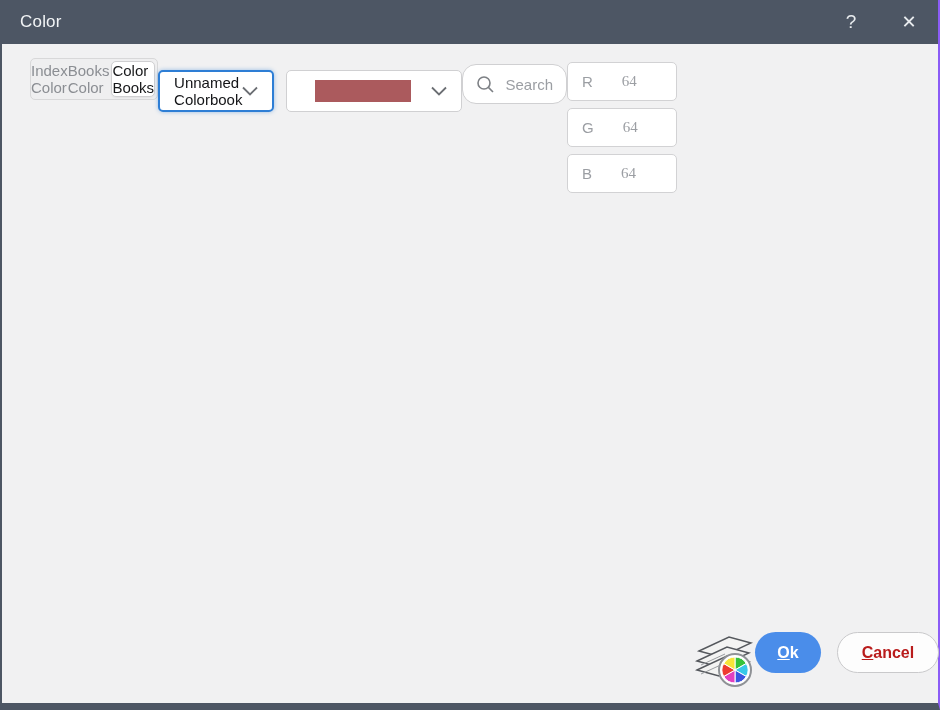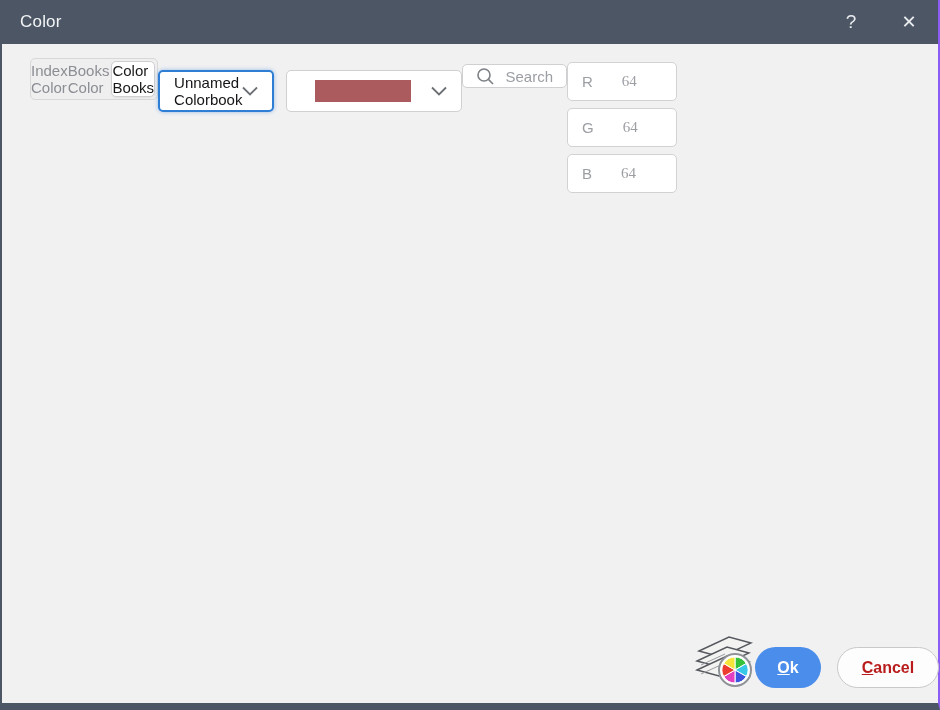--- a/index.html
+++ b/index.html
@@ -83,22 +83,22 @@
     border:1px solid #d0d0d2;
     padding:0 14px 0 28px;
   }
   .combo .chev{ margin-left:auto; flex:0 0 auto; }
   .swatch-chip{
     width:96px; height:22px;
   }
 
   
   .searchbar{
-    margin-top:20px; height:24px;
-    background:#fff; border:1px solid #d0d0d2; border-radius:5px;
+    margin-top:20px; height:40px;
+    background:#fff; border:1px solid #d0d0d2; border-radius:14px;
     display:flex; align-items:center; padding:0 13px;
   }
   .searchbar .ph{ font-size:15px; color:#9b9ea3; margin-left:10px; }
 
   
   .list-row{
     margin-top:15px;
     display:flex; gap:8px; align-items:flex-start;
   }
   .color-list{ width:760px; display:flex; flex-direction:column; gap:1px; }
@@ -111,21 +111,21 @@
     height:39px; background:#fff;
     border:1px solid #d2d2d4; border-radius:5px;
     display:flex; align-items:center; padding:0 14px;
     font-size:15px; color:#9b9ea3;
   }
   .rgb-field .val{ margin-left:29px;font-family:Liberation Serif, serif; }
 
   
   .footer{
     margin-top:auto; padding-bottom:15px;
-    display:flex; align-items:flex-end;
+    display:flex; align-items:flex-start;
   }
   .layers-icon{ width:60px; height:56px; margin-left:18px; }
   .footer .spacer{ flex:1; }
   .btn{
     height:41px; border-radius:21px;
     display:flex; align-items:center; justify-content:center;
     font-size:16px; cursor:default;
   }
   .btn .mn{ display:block; }
   .btn .mn::first-letter{ text-decoration:underline; }

